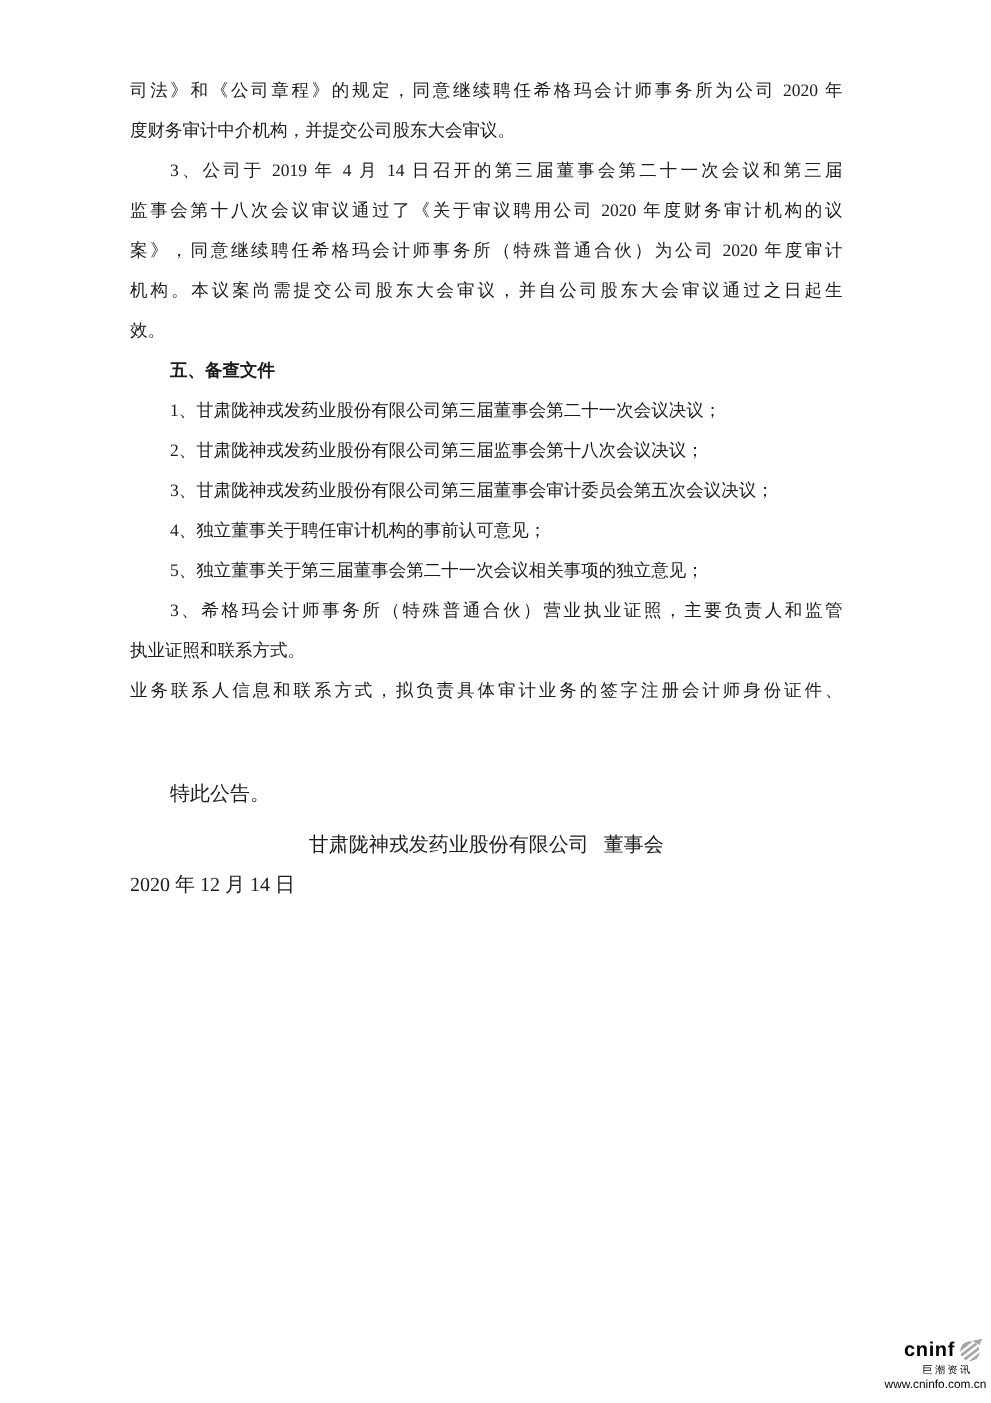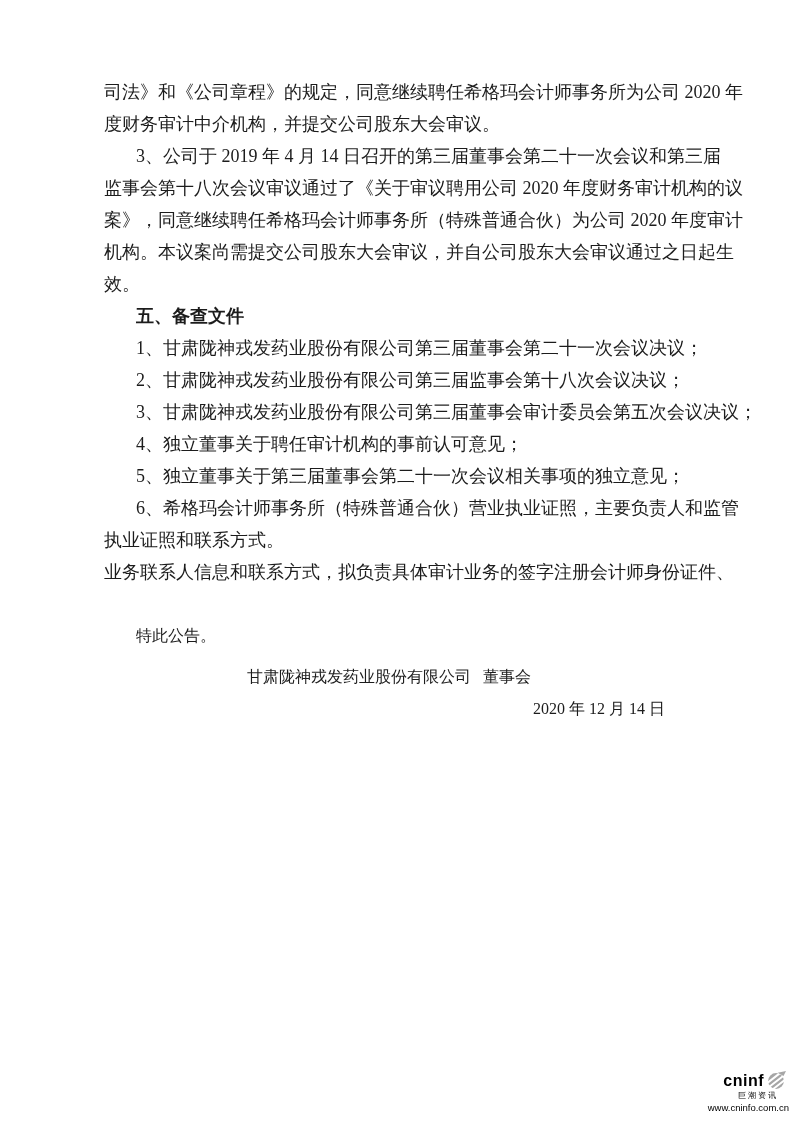--- a/index.html
+++ b/index.html
@@ -11,24 +11,24 @@
     position: relative;
     width: 793px;
     height: 1122px;
     background: #ffffff;
     font-family: "Liberation Serif", "DejaVu Serif", serif;
     color: #1c1c1c;
     overflow: hidden;
   }
   .body-text {
     position: absolute;
-    top: 76px;
+    top: 58px;
     left: 104px;
     width: 570px;
-    font-size: 18px;
+    font-size: 14px;
   }
   .line {
     height: 32px;
     line-height: 32px;
     white-space: nowrap;
   }
   .j {
     text-align: justify;
     text-align-last: justify;
   }
@@ -57,21 +57,20 @@
   .sig-line {
     height: 32px;
     line-height: 32px;
     text-align: center;
     white-space: nowrap;
     word-spacing: 8px;
   }
   .date-line {
     height: 32px;
     line-height: 32px;
-    text-align: right;
     white-space: nowrap;
     padding-right: 9px;
   }
   .watermark {
     position: absolute;
     right: 3px;
     bottom: 10px;
     width: 90px;
     text-align: center;
     color: #000000;
@@ -122,21 +121,21 @@
     <div class="line j">监事会第十八次会议审议通过了《关于审议聘用公司 2020 年度财务审计机构的议</div>
     <div class="line j">案》，同意继续聘任希格玛会计师事务所（特殊普通合伙）为公司 2020 年度审计</div>
     <div class="line j">机构。本议案尚需提交公司股东大会审议，并自公司股东大会审议通过之日起生</div>
     <div class="line">效。</div>
     <div class="line ind bold">五、备查文件</div>
     <div class="line ind">1、甘肃陇神戎发药业股份有限公司第三届董事会第二十一次会议决议；</div>
     <div class="line ind">2、甘肃陇神戎发药业股份有限公司第三届监事会第十八次会议决议；</div>
     <div class="line ind">3、甘肃陇神戎发药业股份有限公司第三届董事会审计委员会第五次会议决议；</div>
     <div class="line ind">4、独立董事关于聘任审计机构的事前认可意见；</div>
     <div class="line ind">5、独立董事关于第三届董事会第二十一次会议相关事项的独立意见；</div>
-    <div class="line j ind">6、希格玛会计师事务所（特殊普通合伙）营业执业证照，主要负责人和监管</div>
+    <div class="line j ind">3、希格玛会计师事务所（特殊普通合伙）营业执业证照，主要负责人和监管</div>
     <div class="line">执业证照和联系方式。</div>
     <div class="line j">业务联系人信息和联系方式，拟负责具体审计业务的签字注册会计师身份证件、</div>
   </div>
 
   <div class="closing">特此公告。</div>
 
   <div class="signature-block">
     <div class="sig-line">甘肃陇神戎发药业股份有限公司 董事会</div>
     <div class="date-line">2020 年 12 月 14 日</div>
   </div>

